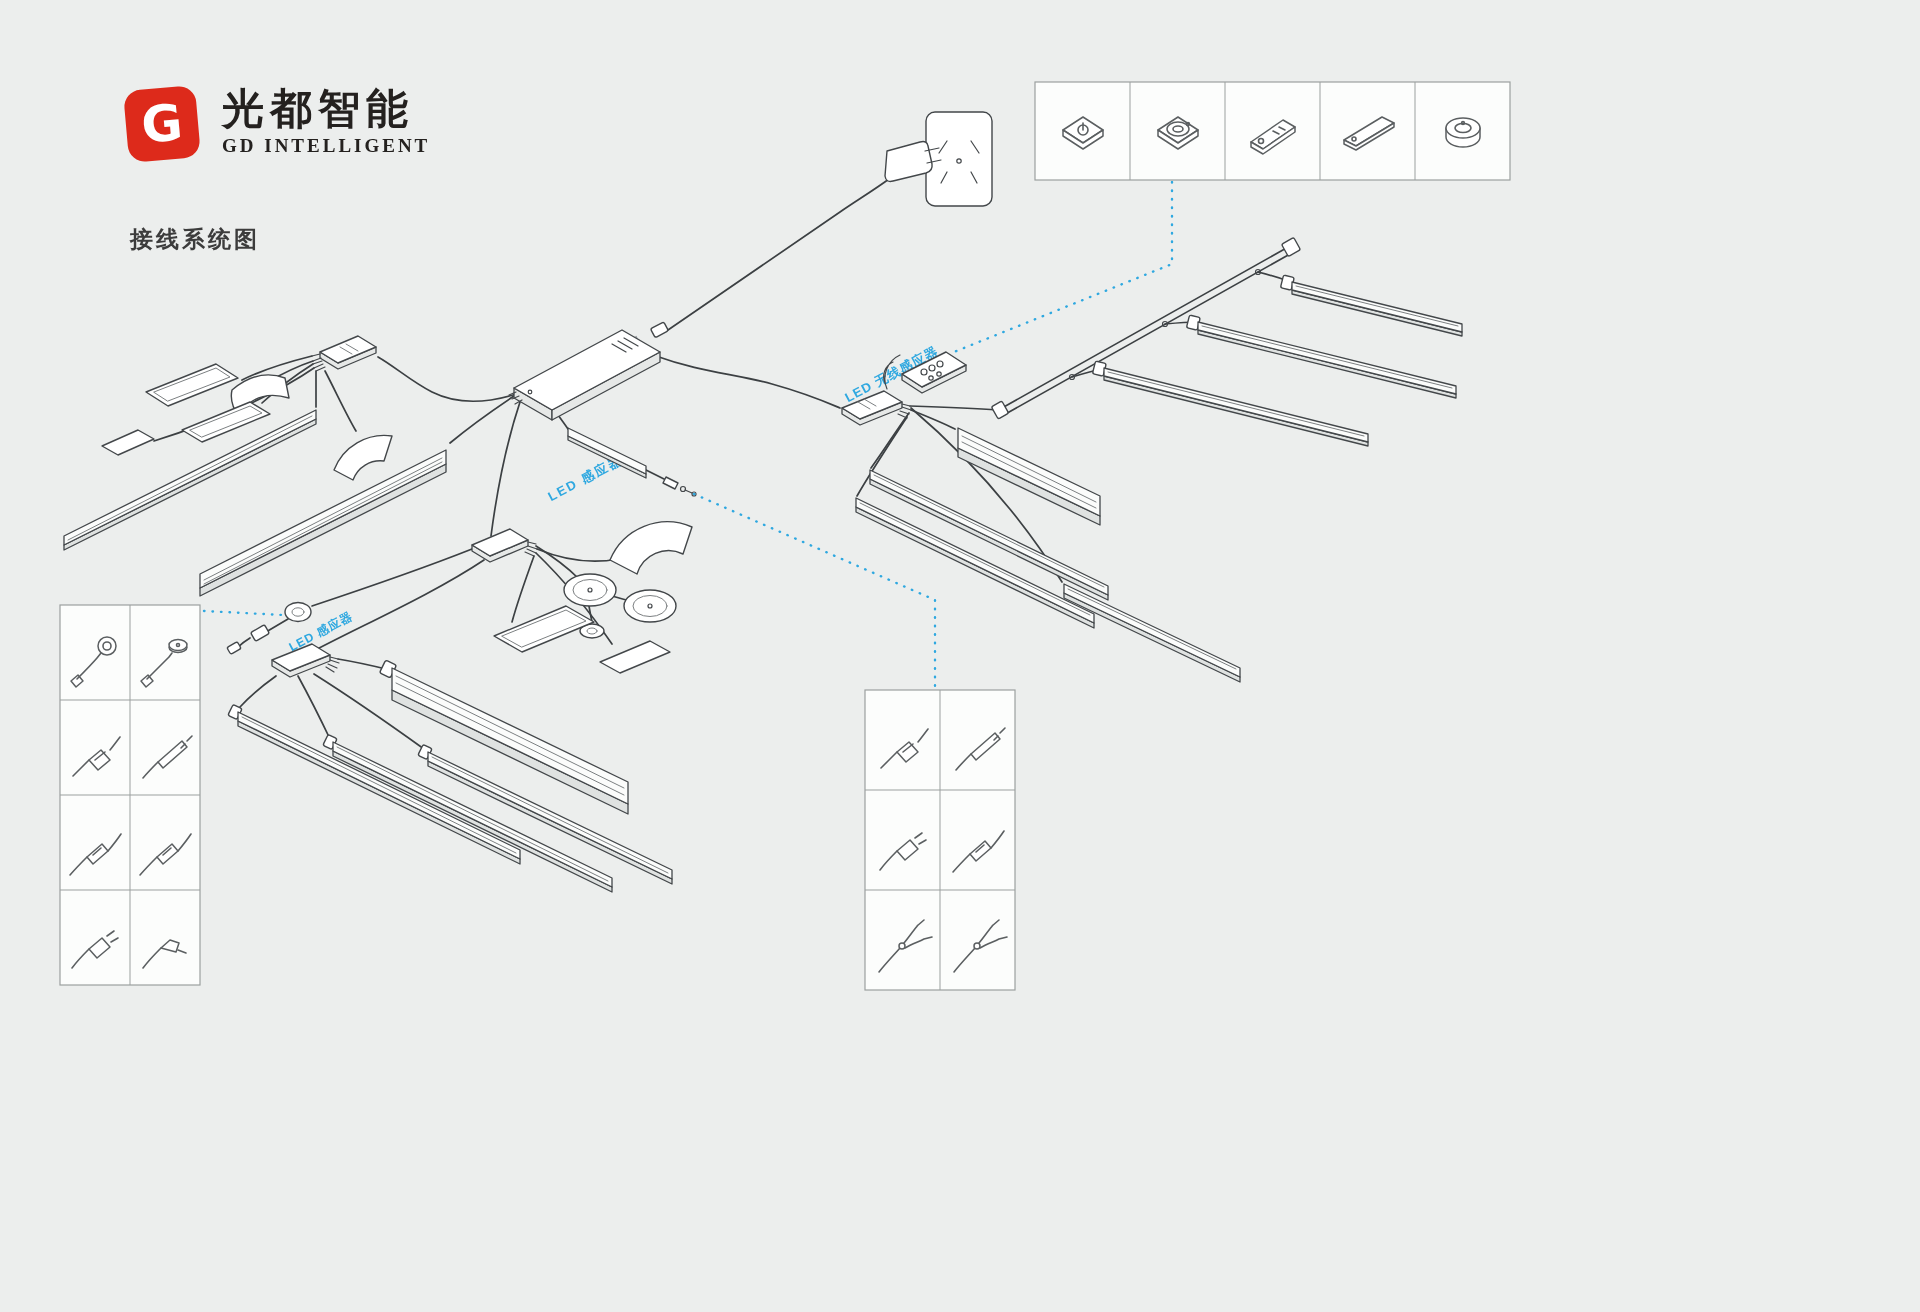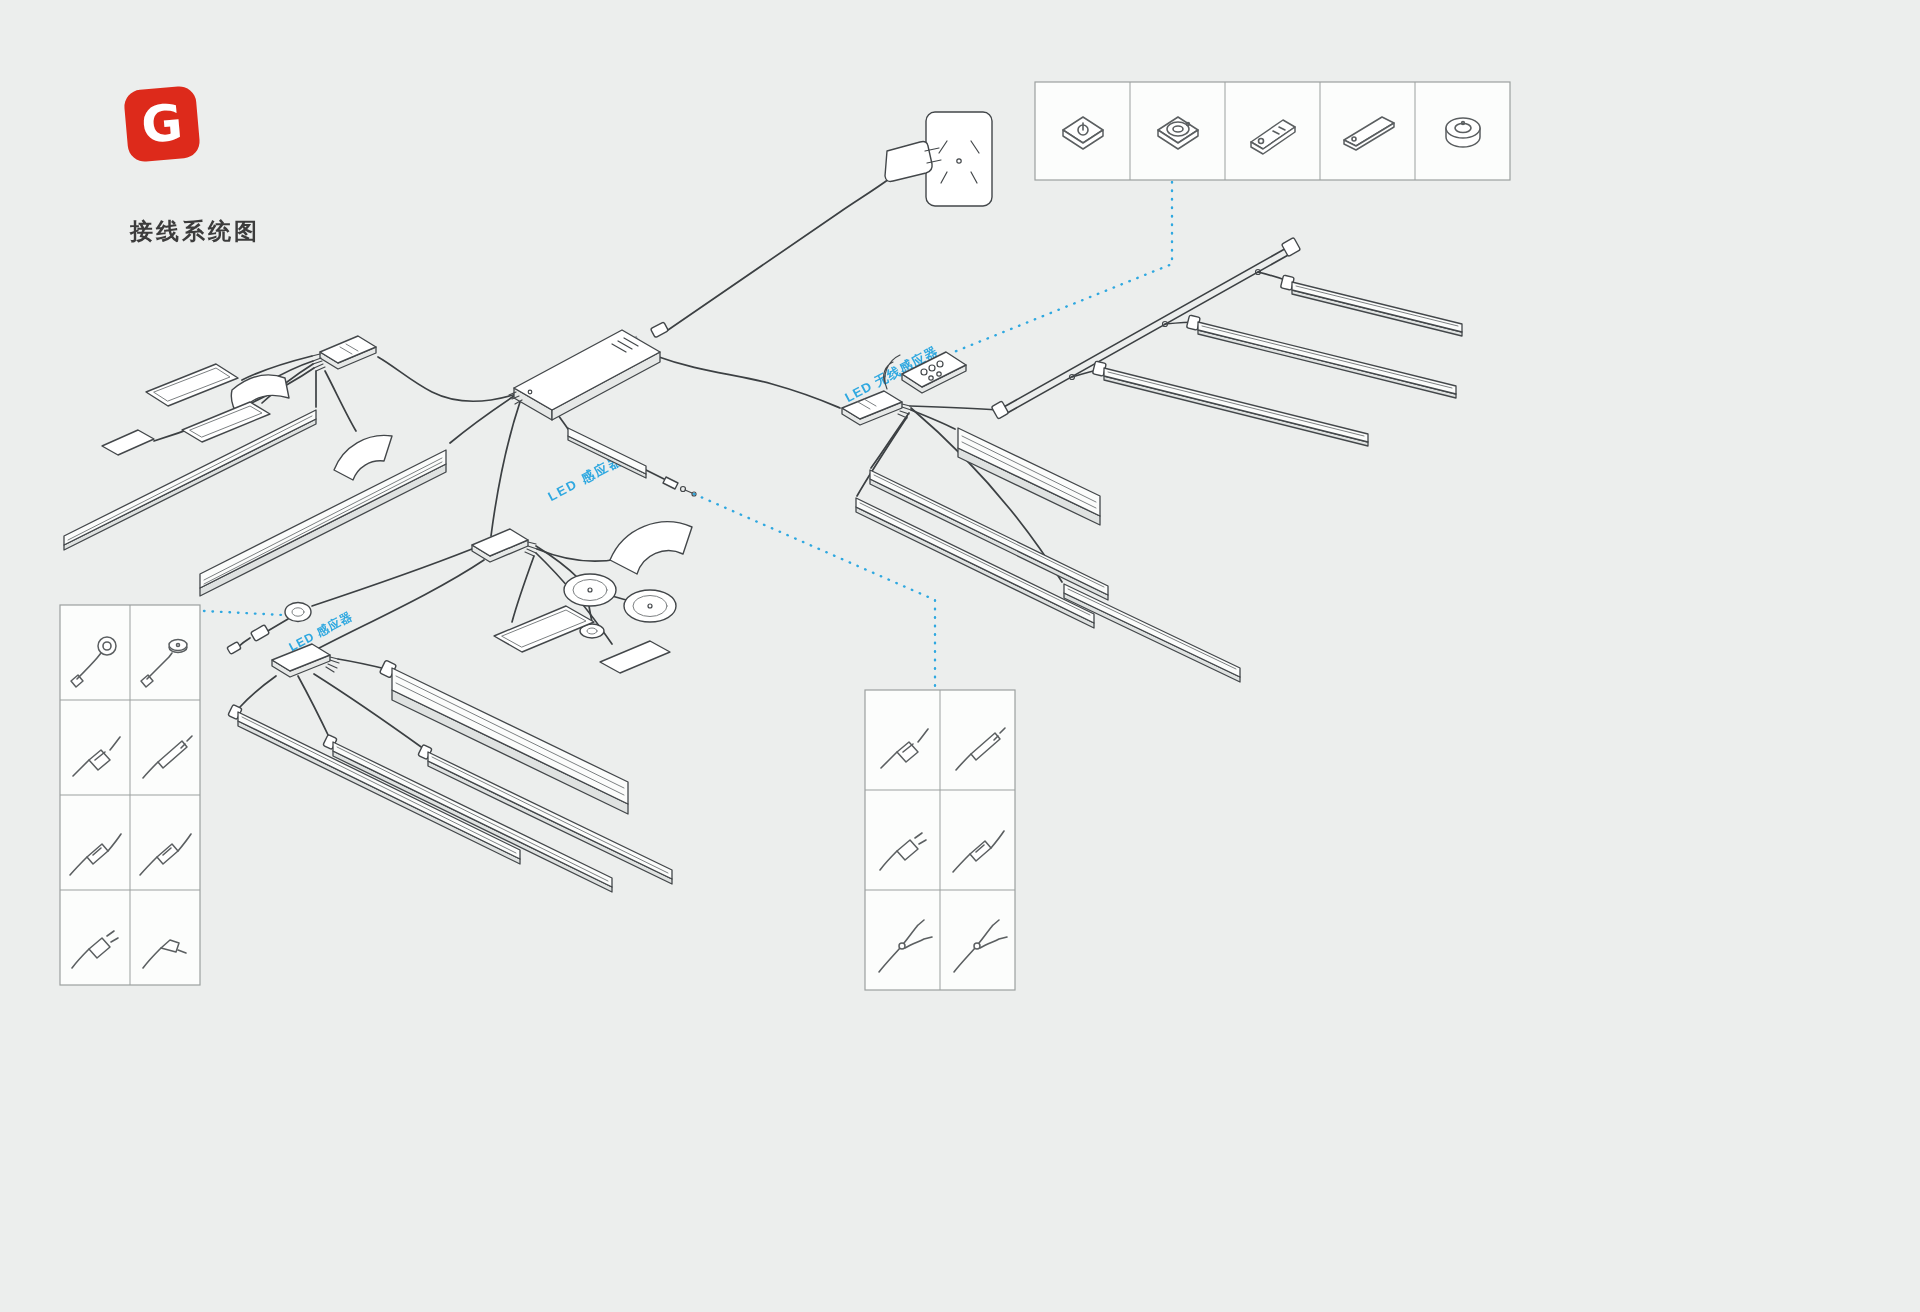--- a/index.html
+++ b/index.html
@@ -1,21 +1,21 @@
 <!DOCTYPE html>
 <html><head>
 <meta charset="utf-8">
 <style>
   html,body{margin:0;padding:0;background:#dcdedd;}
   .canvas{position:relative;width:1920px;height:1312px;background:#eceeed;overflow:hidden;
           font-family:"Liberation Sans",sans-serif;}
   .header{position:absolute;left:120px;top:80px;display:flex;align-items:center;gap:18px;}
   .brand-cn{font-size:42px;font-weight:bold;color:#24211f;letter-spacing:6px;line-height:1.05;}
   .brand-en{font-family:"Liberation Serif",serif;font-size:19px;font-weight:bold;color:#24211f;letter-spacing:3px;margin-top:3px;}
-  .page-title{position:absolute;left:130px;top:216px;font-size:23px;font-weight:bold;color:#3c3c3c;letter-spacing:3px;}
+  .page-title{position:absolute;left:130px;top:224px;font-size:23px;font-weight:bold;color:#3c3c3c;letter-spacing:3px;}
   .iso-label{position:absolute;transform-origin:left center;white-space:nowrap;font-weight:bold;}
   .lbl-controller{left:545px;top:384px;transform:rotate(-28deg);font-size:14px;letter-spacing:3px;color:#9aa0a3;}
   .lbl-sensor-center{left:549px;top:489px;transform:rotate(-28deg);font-size:13px;letter-spacing:2px;color:#2fa8e0;}
   .lbl-wireless{left:846px;top:390px;transform:rotate(-28deg);font-size:13px;letter-spacing:1px;color:#2fa8e0;}
   .lbl-sensor-round{left:290px;top:640px;transform:rotate(-28deg);font-size:12px;letter-spacing:1px;color:#2fa8e0;}
   svg .dev{fill:#ffffff;stroke:#43474a;stroke-width:1.4;stroke-linejoin:round;}
   svg .devside{fill:#e6e8e7;stroke:#43474a;stroke-width:1.3;stroke-linejoin:round;}
   svg .bartop{fill:#fbfcfb;stroke:#43474a;stroke-width:1.3;stroke-linejoin:round;}
   svg .barside{fill:#dfe2e1;stroke:#43474a;stroke-width:1.3;stroke-linejoin:round;}
   svg .wire{fill:none;stroke:#3c4043;stroke-width:1.7;stroke-linecap:round;}
@@ -32,20 +32,24 @@
 
 <div class="canvas">
 
   <div class="header">
     <svg width="84" height="84" viewBox="0 0 84 84">
       <g transform="rotate(-5 42 44)">
         <rect x="6" y="8" width="72" height="72" rx="17" fill="#dd2a1b"></rect>
         <text x="42" y="61" font-size="50" font-weight="bold" text-anchor="middle" fill="#ffffff" font-family="'DejaVu Sans',sans-serif">G</text>
       </g>
     </svg>
+    <div class="brand-text">
+      <div class="brand-cn">光都智能</div>
+      <div class="brand-en">GD INTELLIGENT</div>
+    </div>
   </div>
 
   <div class="page-title">接线系统图</div>
 
   <div class="iso-label lbl-controller">LED 控制装置</div>
   <div class="iso-label lbl-sensor-center">LED 感应器</div>
   <div class="iso-label lbl-wireless">LED 无线感应器</div>
   <div class="iso-label lbl-sensor-round">LED 感应器</div>
 
   <svg width="1920" height="1312" viewBox="0 0 1920 1312" style="position:absolute;left:0;top:0;">

